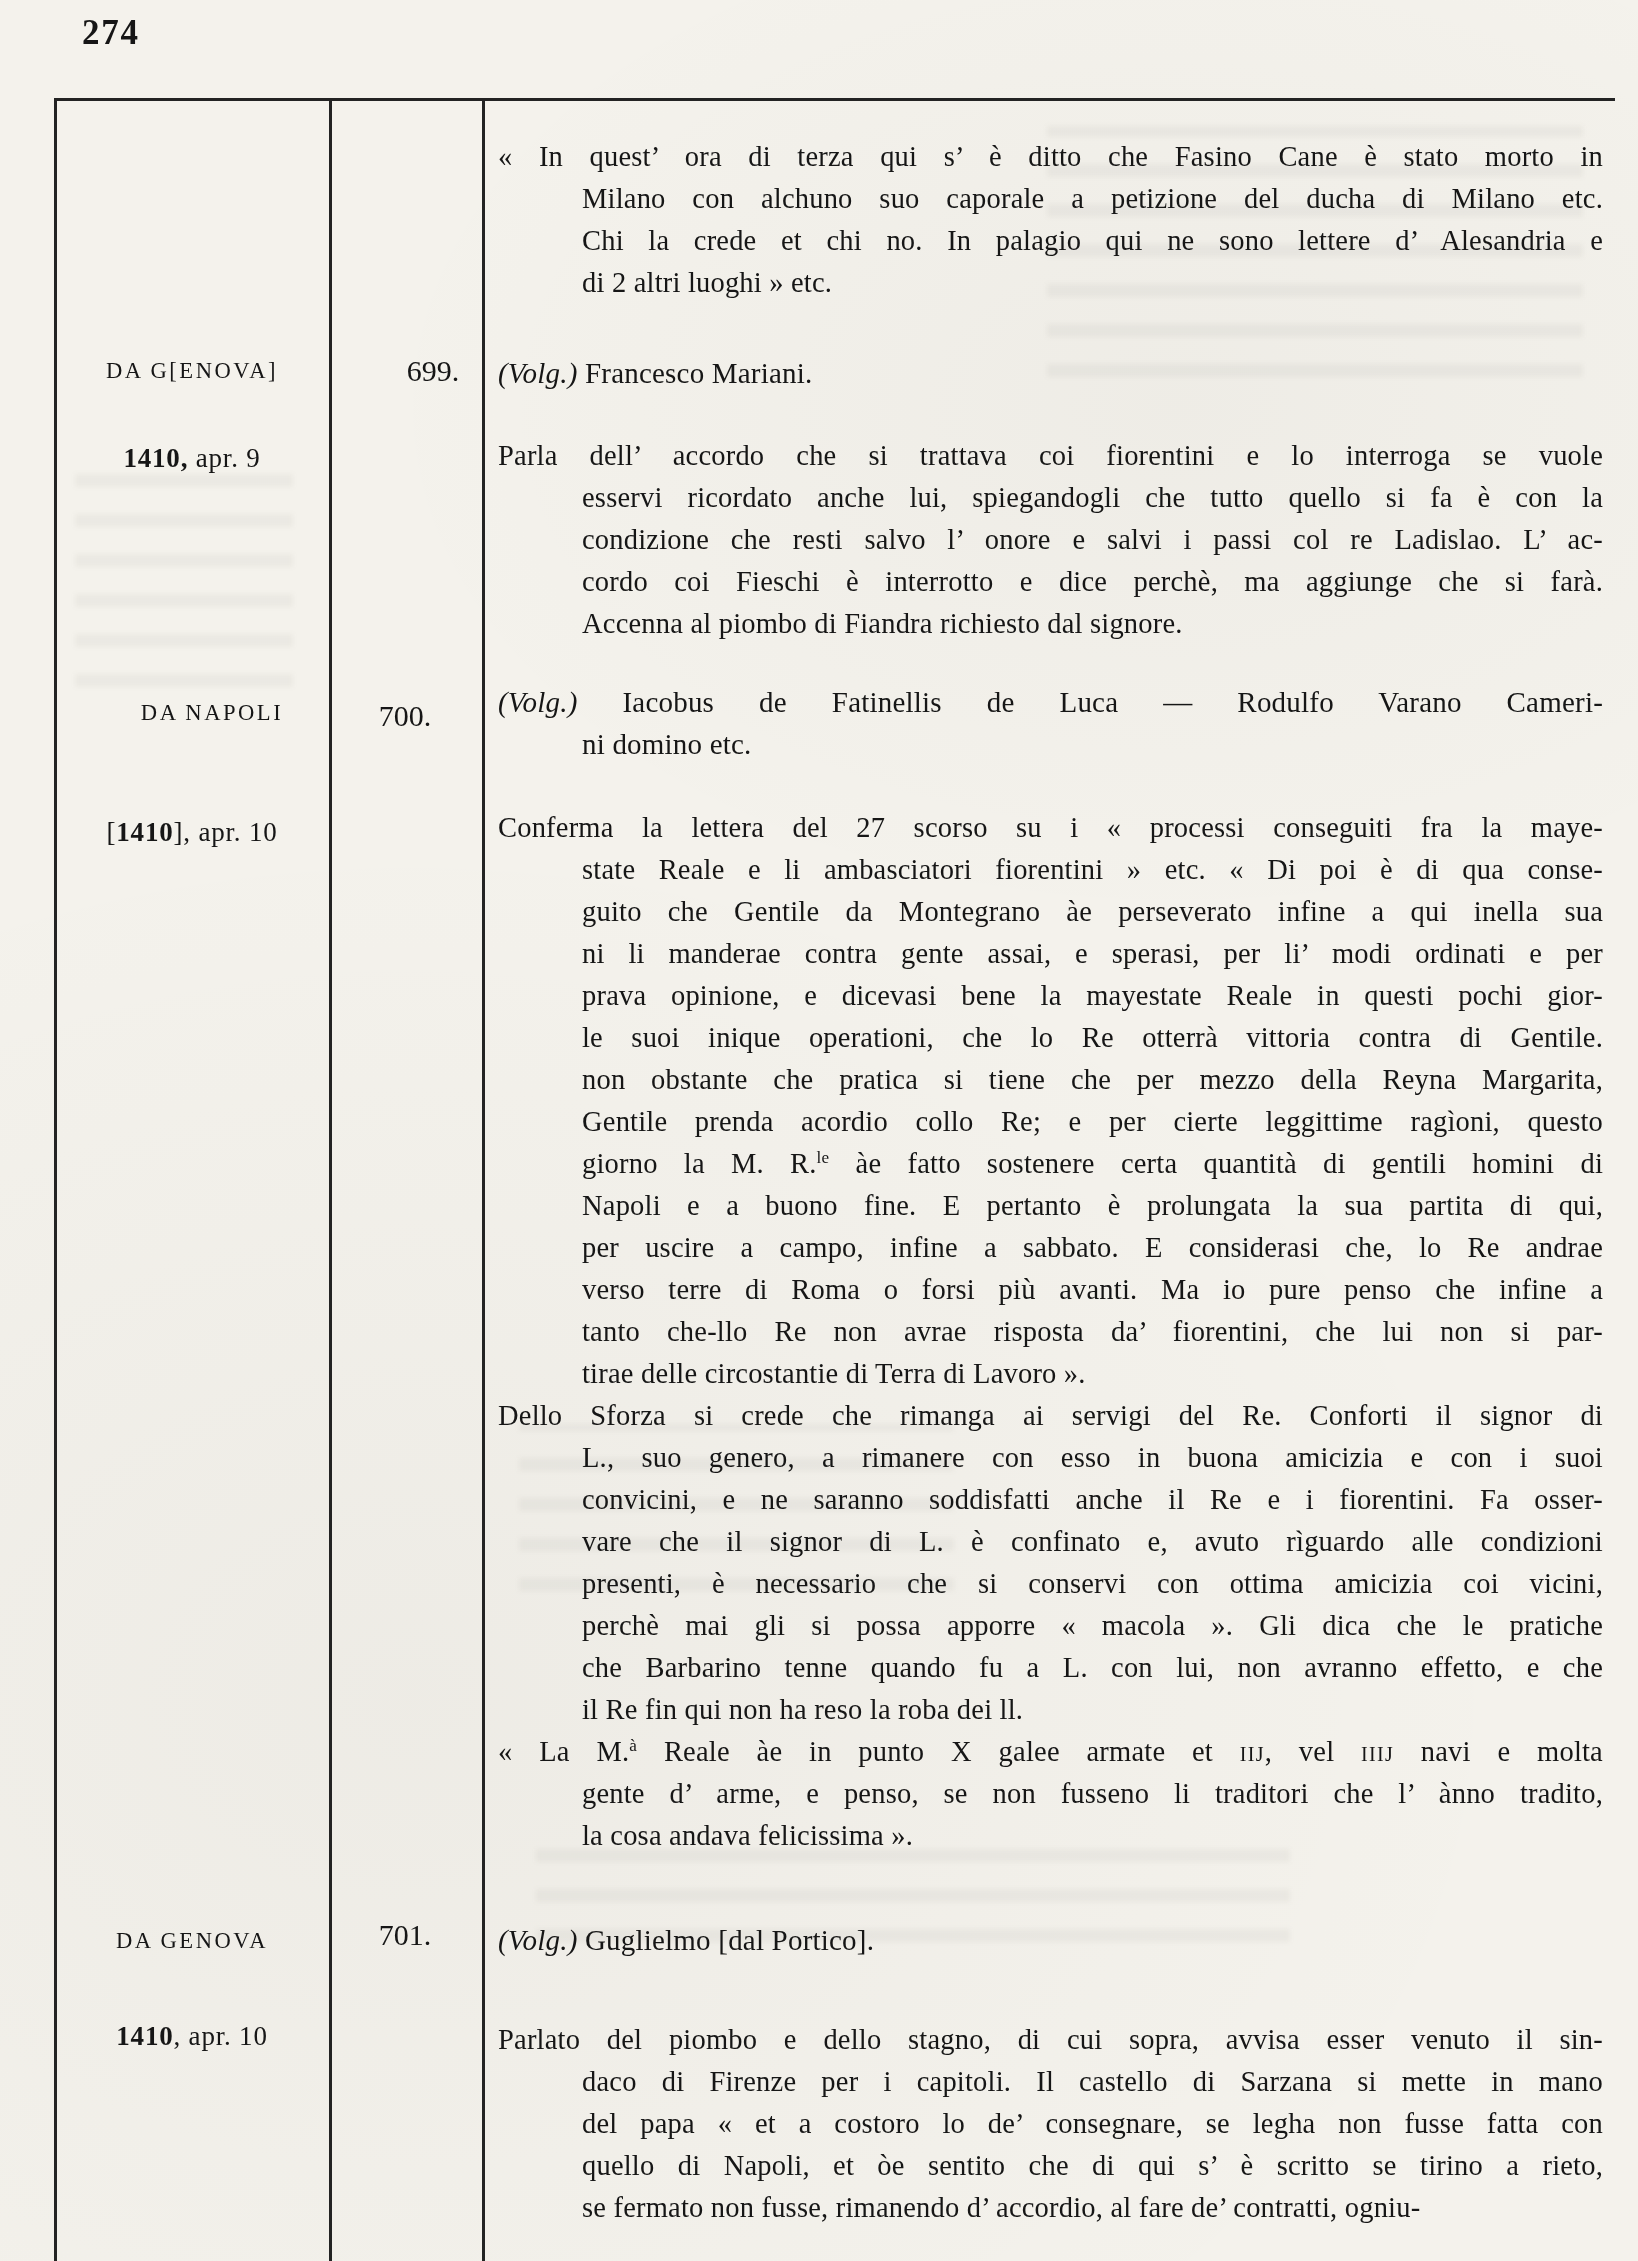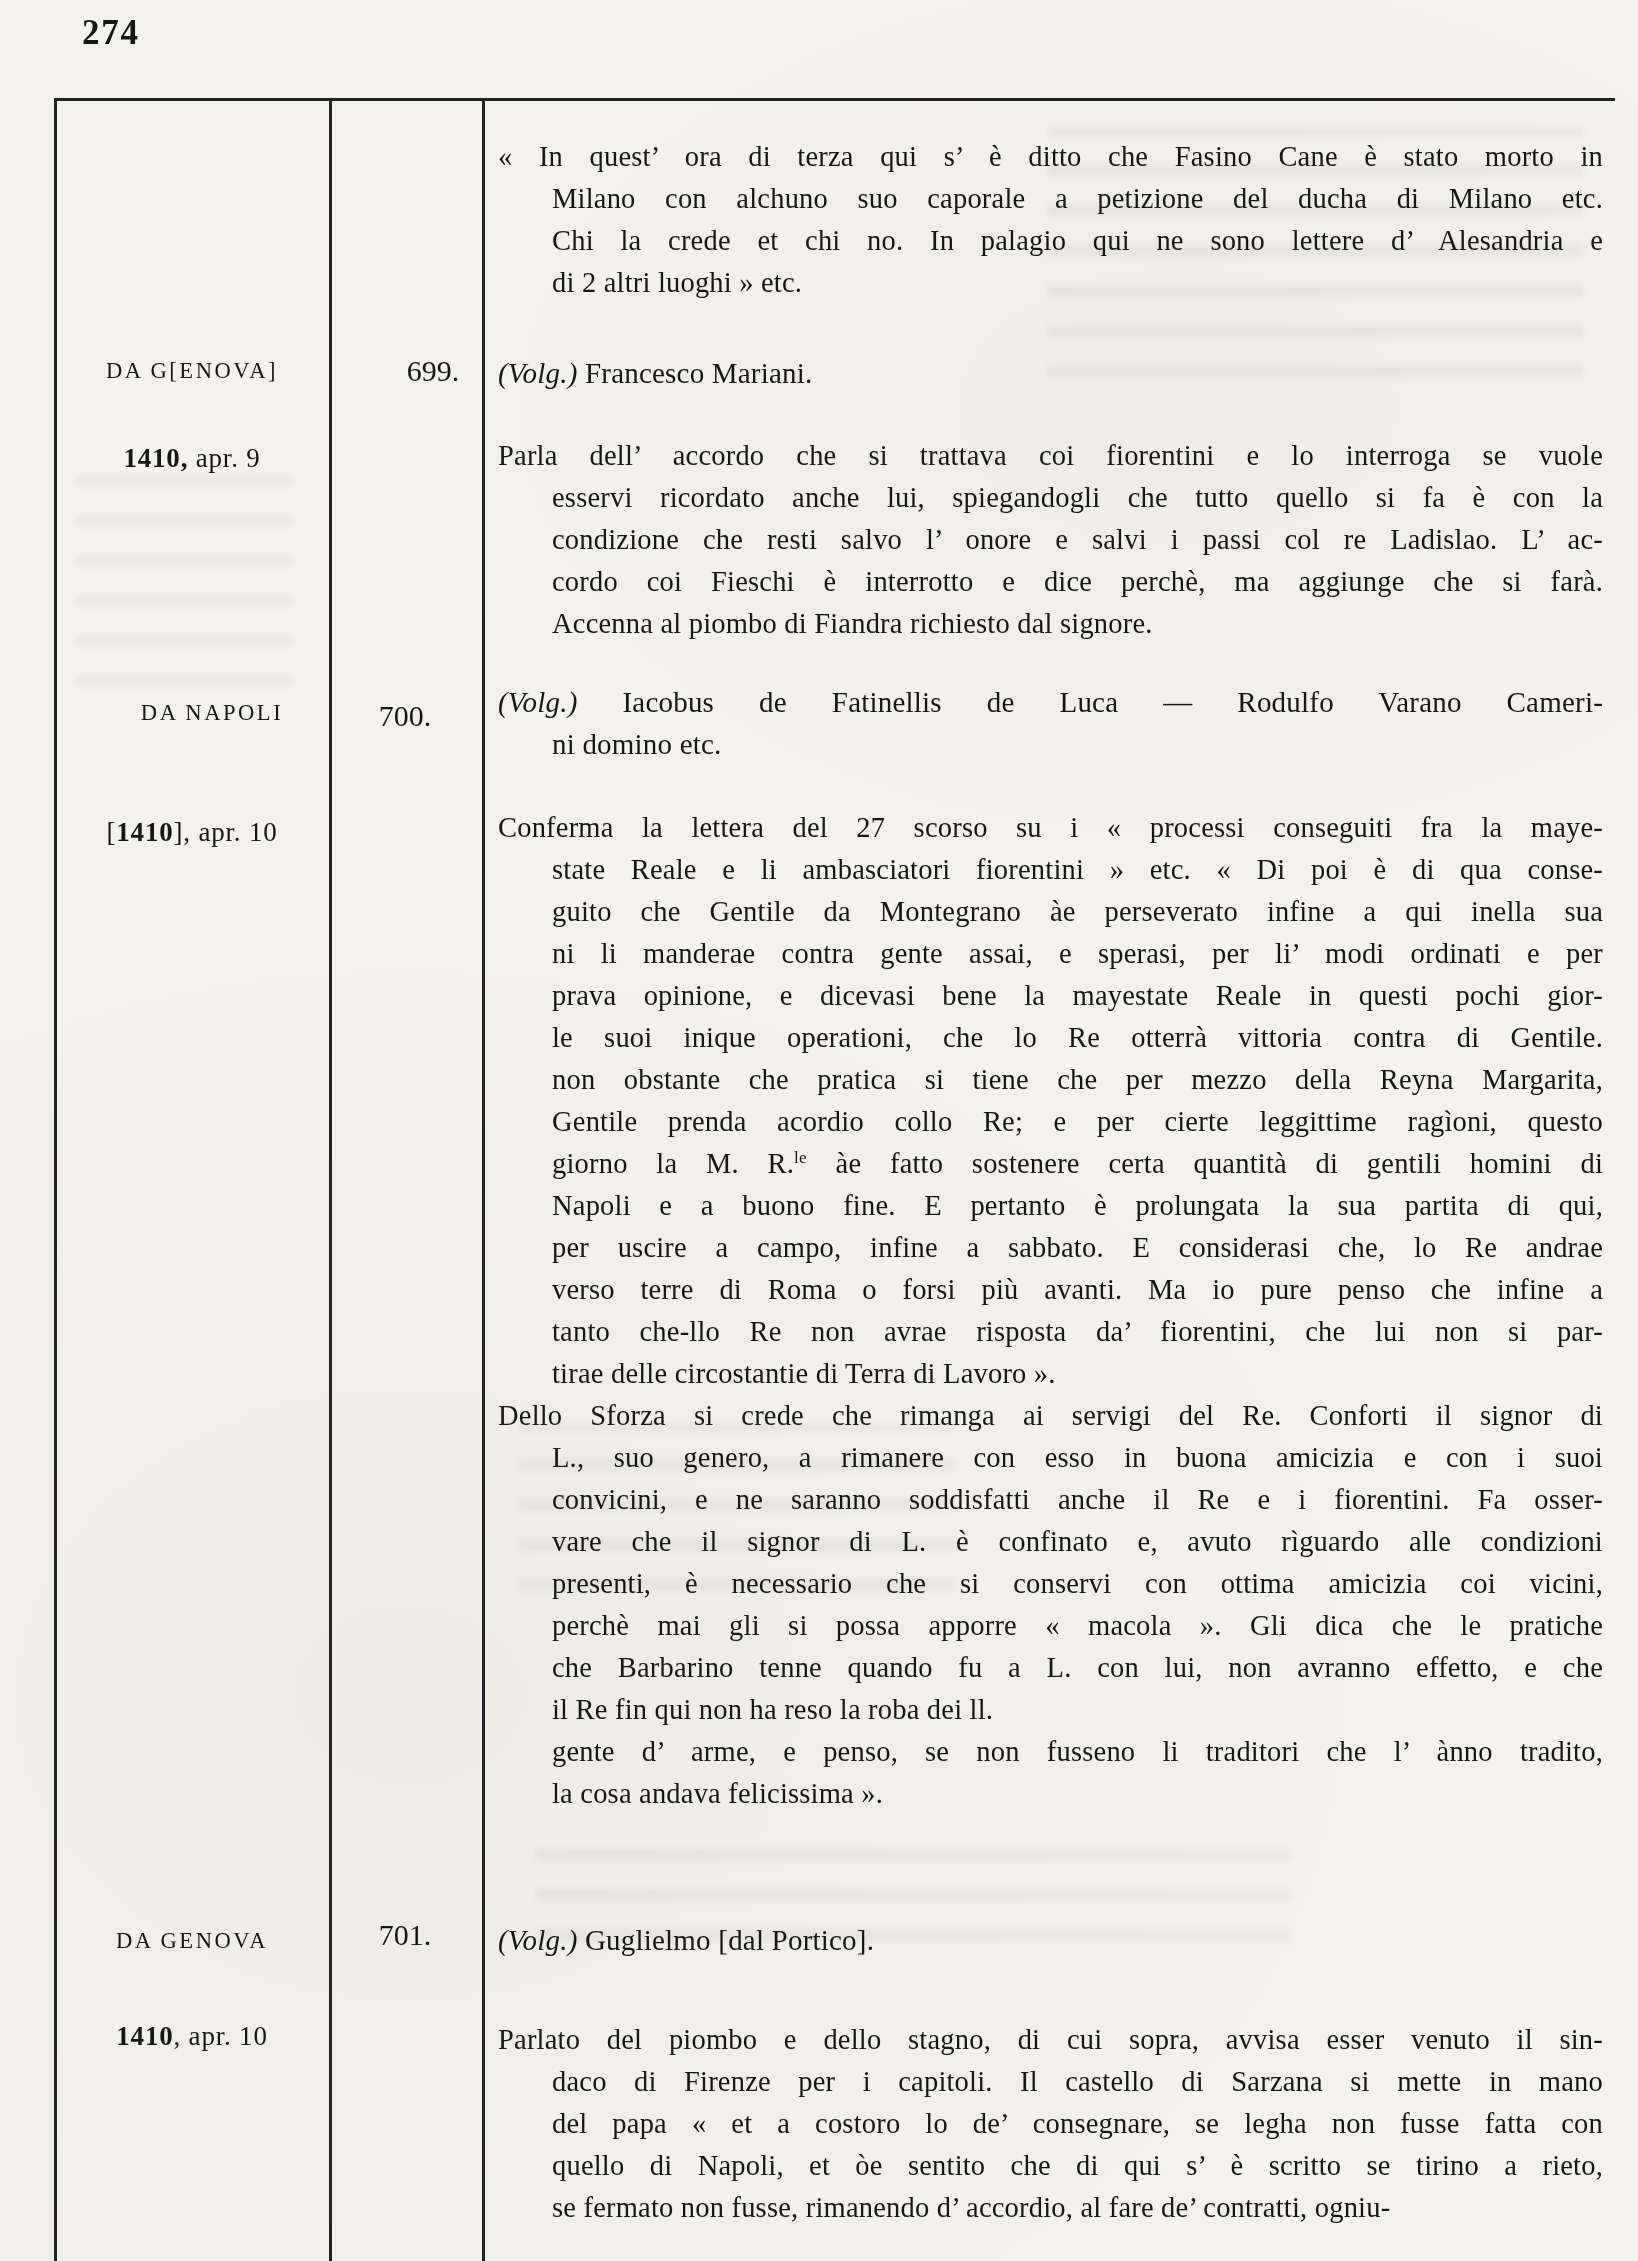--- a/index.html
+++ b/index.html
@@ -28,21 +28,21 @@
 
   .block{position:absolute;}
   .side{left:54px;width:276px;text-align:center;}
   .side .line{text-align:center !important;text-align-last:center !important;margin-left:0 !important;}
   .place{font-size:22.6px;letter-spacing:2.5px;line-height:42px;}
   .date{font-size:27px;line-height:42px;letter-spacing:0.8px;}
   .numcol{left:329px;width:152px;text-align:center;font-size:30px;line-height:42px;}
 
   .main-col{left:498px;width:1105px;font-size:28.5px;line-height:42px;letter-spacing:0.2px;}
   .heading{font-size:29px;}
-  .line{text-align:justify;text-align-last:justify;margin-left:54px;white-space:normal;}
+  .line{text-align:justify;text-align-last:justify;margin-left:84px;white-space:normal;}
   .line.first{margin-left:0;}
   .line.last{text-align-last:left;}
 
   .b{font-weight:bold;}
   .i{font-style:italic;}
   .sc{font-variant:small-caps;letter-spacing:1.3px;}
   sup{font-size:0.6em;line-height:0;vertical-align:super;}
 
   .ghost{position:absolute;filter:blur(2.5px);pointer-events:none;
     background:repeating-linear-gradient(0deg, rgba(95,92,84,0.055) 0 13.4px, transparent 13.4px 40px);}
@@ -119,20 +119,21 @@
         <div class="line first">Dello Sforza si crede che rimanga ai servigi del Re. Conforti il signor di</div>
         <div class="line">L., suo genero, a rimanere con esso in buona amicizia e con i suoi</div>
         <div class="line">convicini, e ne saranno soddisfatti anche il Re e i fiorentini. Fa osser-</div>
         <div class="line">vare che il signor di L. è confinato e, avuto rìguardo alle condizioni</div>
         <div class="line">presenti, è necessario che si conservi con ottima amicizia coi vicini,</div>
         <div class="line">perchè mai gli si possa apporre « macola ». Gli dica che le pratiche</div>
         <div class="line">che Barbarino tenne quando fu a L. con lui, non avranno effetto, e che</div>
         <div class="line last">il Re fin qui non ha reso la roba dei ll.</div>
       </div>
     <div class="para">
+        <div class="line first"><span>« La M.</span><sup>à</sup><span> Reale àe in punto X galee armate et </span><span class="sc">iij</span><span>, vel </span><span class="sc">iiij</span><span> navi e molta</span></div>
         <div class="line">gente d’ arme, e penso, se non fusseno li traditori che l’ ànno tradito,</div>
         <div class="line last">la cosa andava felicissima ».</div>
       </div>
   </div>
 
   <div class="block side place" style="top:1920px;">DA GENOVA</div>
   <div class="block numcol" style="top:1914px;">701.</div>
   <div class="block main-col heading" style="top:1919px;">
       <div class="line first last"><span class="i">(Volg.)</span><span> Guglielmo [dal Portico].</span></div>
     </div>

